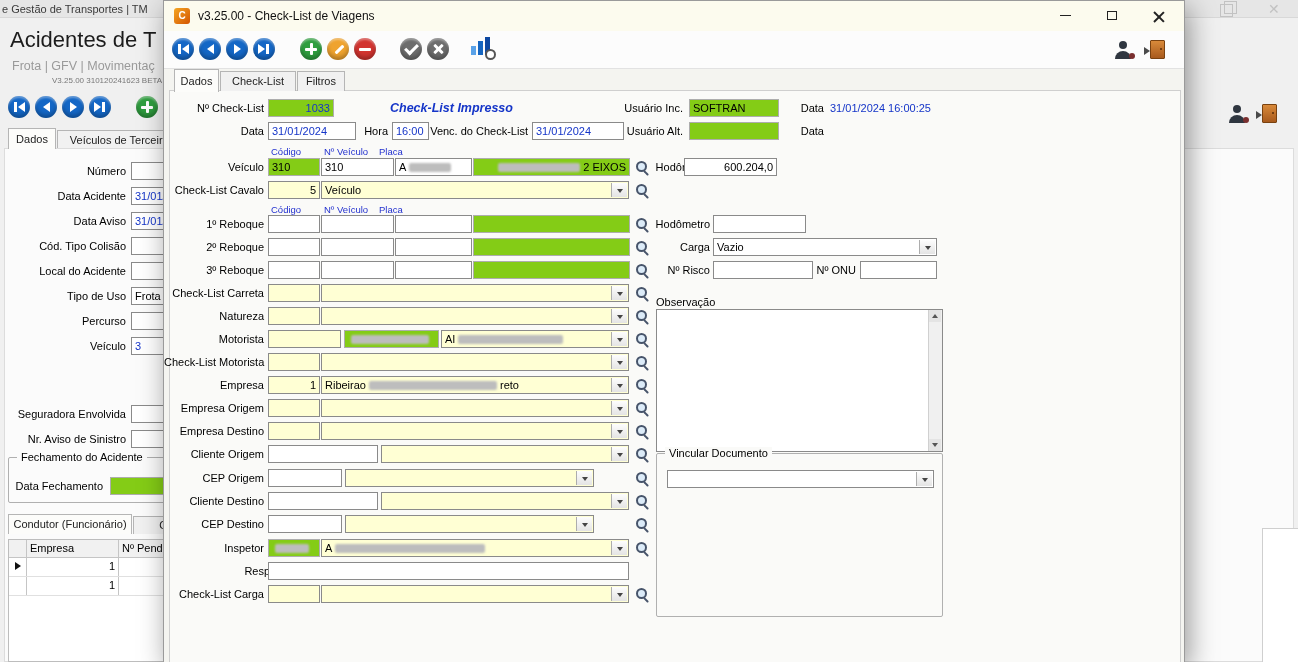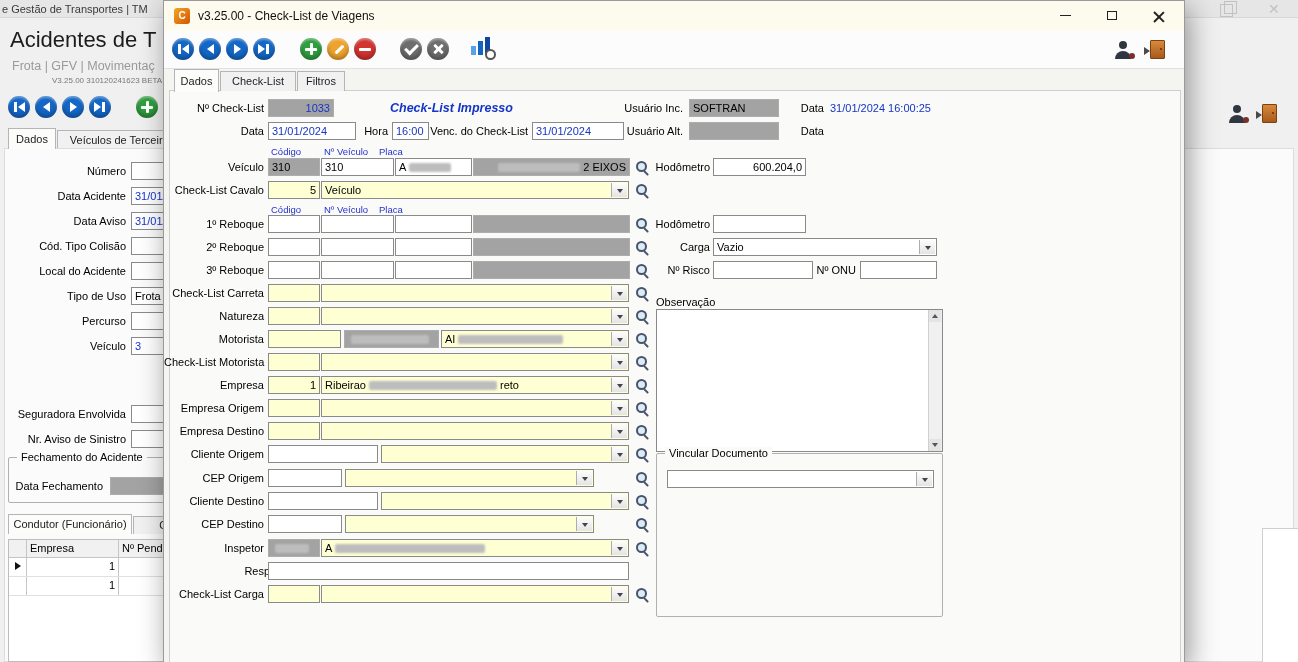--- a/index.html
+++ b/index.html
@@ -15,21 +15,21 @@
   .bg-crumb{position:absolute;left:12px;top:59px;font-size:12.5px;color:#9a9a9a;white-space:nowrap;}
   .bg-version{position:absolute;left:12px;top:76px;font-size:8px;color:#777;white-space:nowrap;margin-left:40px;}
   .bg-page{position:absolute;left:4px;top:148px;width:1290px;height:514px;background:#fbfbfb;border:1px solid #dcdcdc;box-sizing:border-box;}
   .bg-right-panel{position:absolute;left:1262px;top:528px;width:36px;height:134px;background:#ffffff;border-left:1px solid #cfcfcf;border-top:1px solid #cfcfcf;}
   
   .row{position:absolute;left:0;height:18px;width:100%;}
   .lab{position:absolute;top:0;height:18px;line-height:18px;font-size:11px;color:#000;text-align:right;white-space:nowrap;}
   .lab.left{text-align:left;}
   .fld{position:absolute;top:0;height:18px;box-sizing:border-box;border:1px solid #8a8a8a;background:#fff;font-size:11px;display:flex;align-items:center;padding:0 3px;overflow:hidden;white-space:nowrap;}
   .fld.yel{background:#ffffd4;}
-  .fld.dis{background:#a3a3a3;border-color:#adadad;}
+  .fld.dis{background:#84cc16;border-color:#adadad;}
   .fld.rt{justify-content:flex-end;}
   .blue{color:#1535c8;}
   .val{position:absolute;top:0;height:18px;line-height:18px;font-size:11px;white-space:nowrap;}
   .redact{display:inline-block;height:9px;background:#bdbdbd;border-radius:2px;filter:blur(1.2px);margin:0 3px;flex:none;}
   
   .tab{position:absolute;box-sizing:border-box;border:1px solid #b5b5b5;border-bottom:none;background:#f1f1f1;font-size:11px;text-align:center;color:#222;}
   .tab.active{background:#fcfcfa;z-index:3;}
   
   .rbtn{position:absolute;width:22px;height:22px;border-radius:50%;display:flex;align-items:center;justify-content:center;box-shadow:inset 0 -3px 4px rgba(0,0,0,.28), inset 0 2px 2px rgba(255,255,255,.35);}
   .rbtn.nav{background:#1467c6;}
@@ -348,21 +348,21 @@
       <div class="fld" style="left:231px;width:77px;">
           <span>A</span>
           <span class="redact" style="width:42px;"></span>
         </div>
       <div class="fld dis rt" style="left:309px;width:157px;">
           <span class="redact" style="width:82px;"></span>
           <span>2 EIXOS</span>
         </div>
       <span class="mag" style="left:471px;"></span>
       <span class="lab" style="left:488px;width:58px;">Hodômetro</span>
-      <div class="fld rt" style="left:549px;width:93px;">
+      <div class="fld rt" style="left:520px;width:93px;">
           <span>600.204,0</span>
         </div>
     </div>
 
     <div class="row" style="top:180px;">
       <span class="lab" style="left:0;width:100px;">Check-List Cavalo</span>
       <div class="fld yel rt" style="left:104px;width:52px;">
           <span>5</span>
         </div>
       <div class="fld yel combo" style="left:157px;width:308px;">

